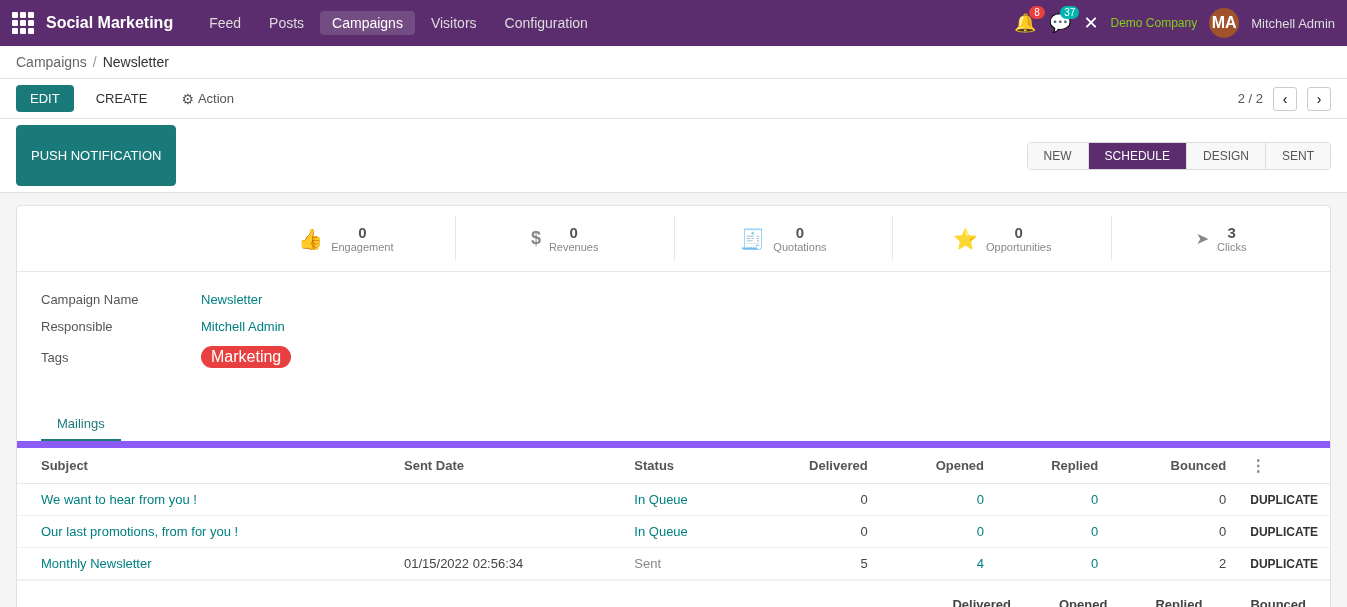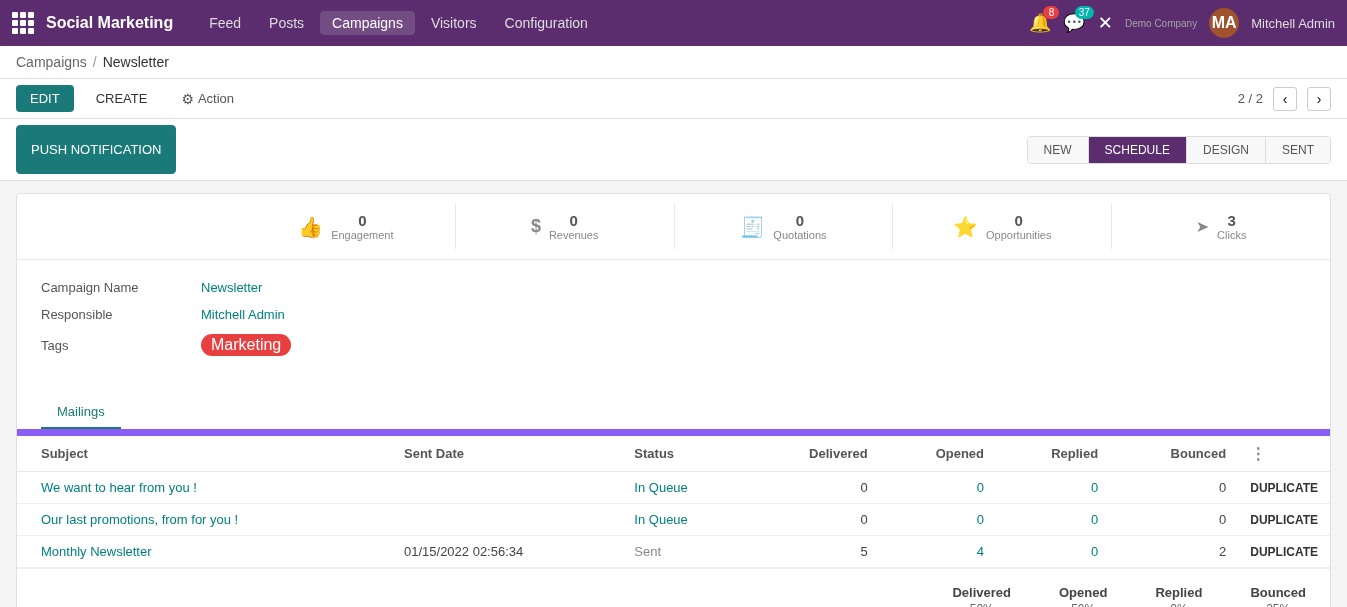--- a/index.html
+++ b/index.html
@@ -66,21 +66,21 @@
       right: -8px;
       background: #e84040;
       color: #fff;
       border-radius: 10px;
       font-size: 10px;
       padding: 1px 4px;
       min-width: 16px;
       text-align: center;
     }
     .badge.teal { background: #00b5ad; }
-    .topnav-company { font-size: 10px; color: #a3a3a3; }
+    .topnav-company { font-size: 12px; color: #84cc16; }
     .avatar {
       width: 30px; height: 30px;
       border-radius: 50%;
       background: #a0522d;
       display: flex; align-items: center; justify-content: center;
       color: #fff; font-size: 16px; font-weight: bold;
     }
     .topnav-user { color: #ddd; font-size: 13px; }
 
     
@@ -170,21 +170,21 @@
       padding: 6px 14px;
       border-radius: 4px;
       cursor: pointer;
       font-size: 13px;
       font-weight: 500;
     }
     .btn-push {
       background: #1a7a7a;
       color: #fff;
       border: 1px solid #1a7a7a;
-      padding: 16px 14px;
+      padding: 22px 14px;
       border-radius: 4px;
       cursor: pointer;
       font-size: 13px;
       font-weight: 500;
     }
     .status-stages {
       margin-left: auto;
       display: flex;
       align-items: center;
     }

